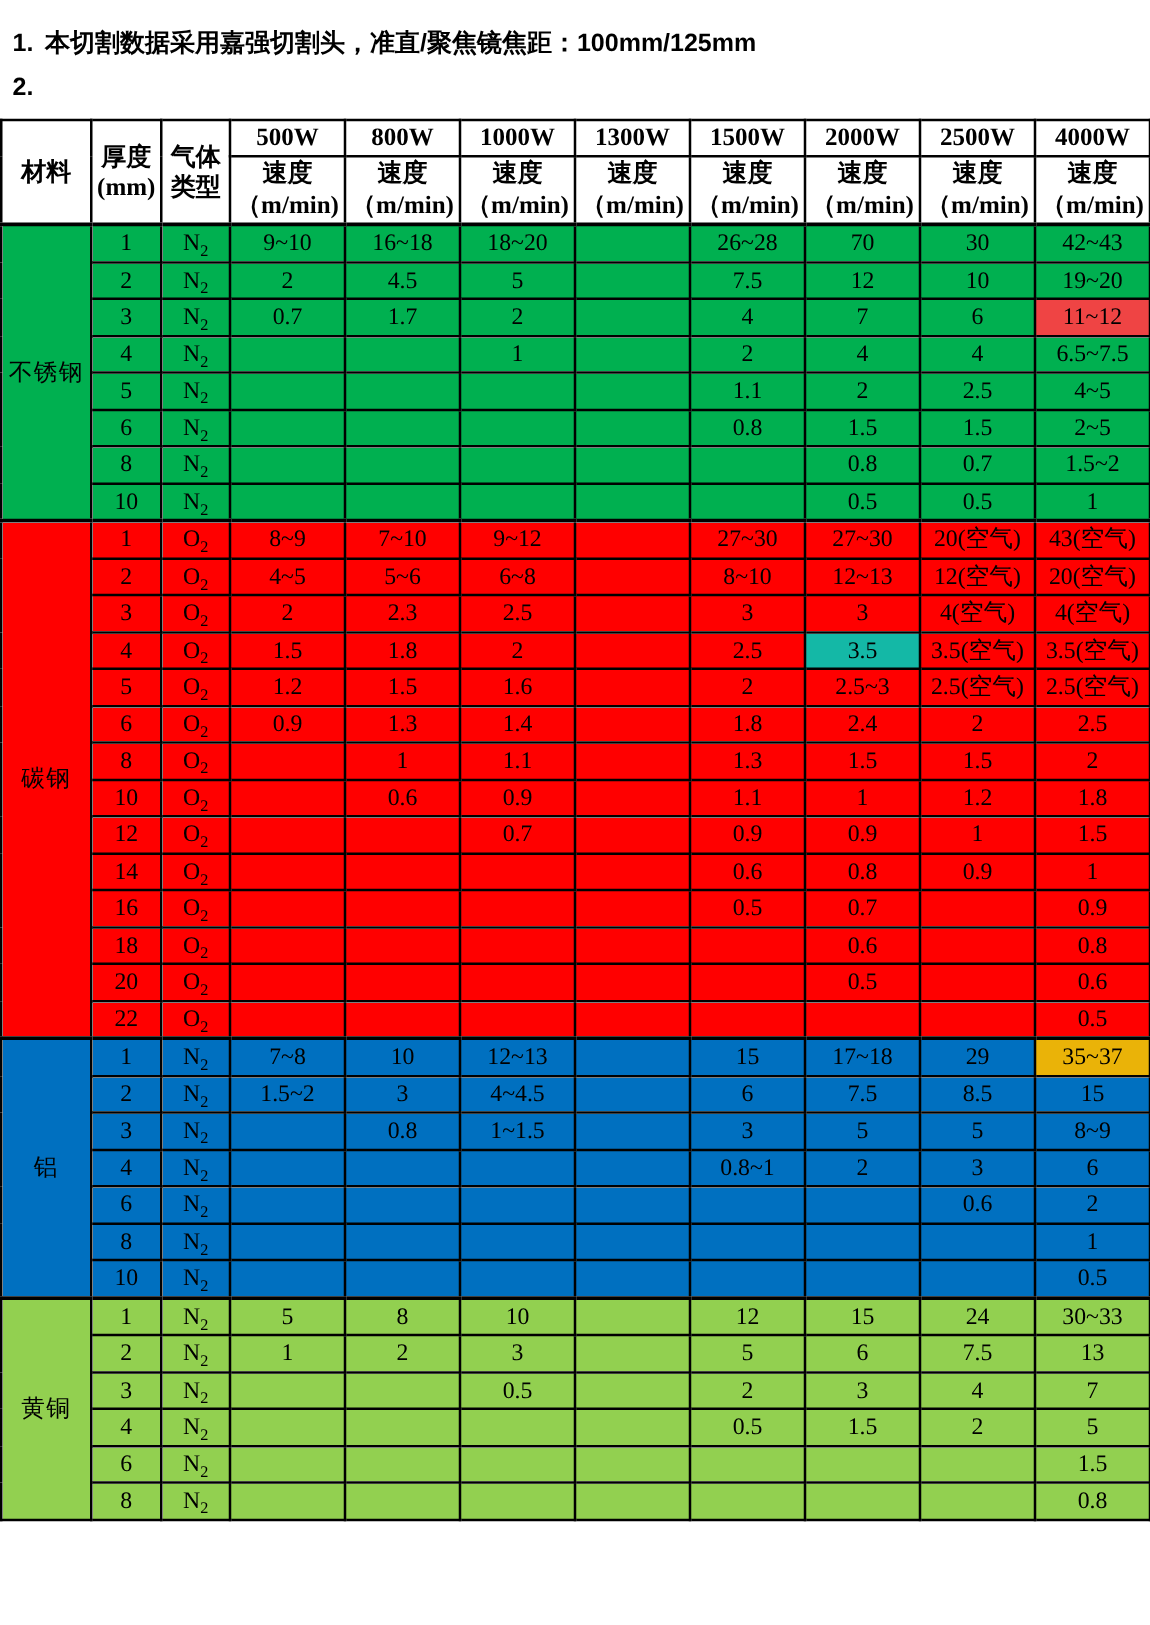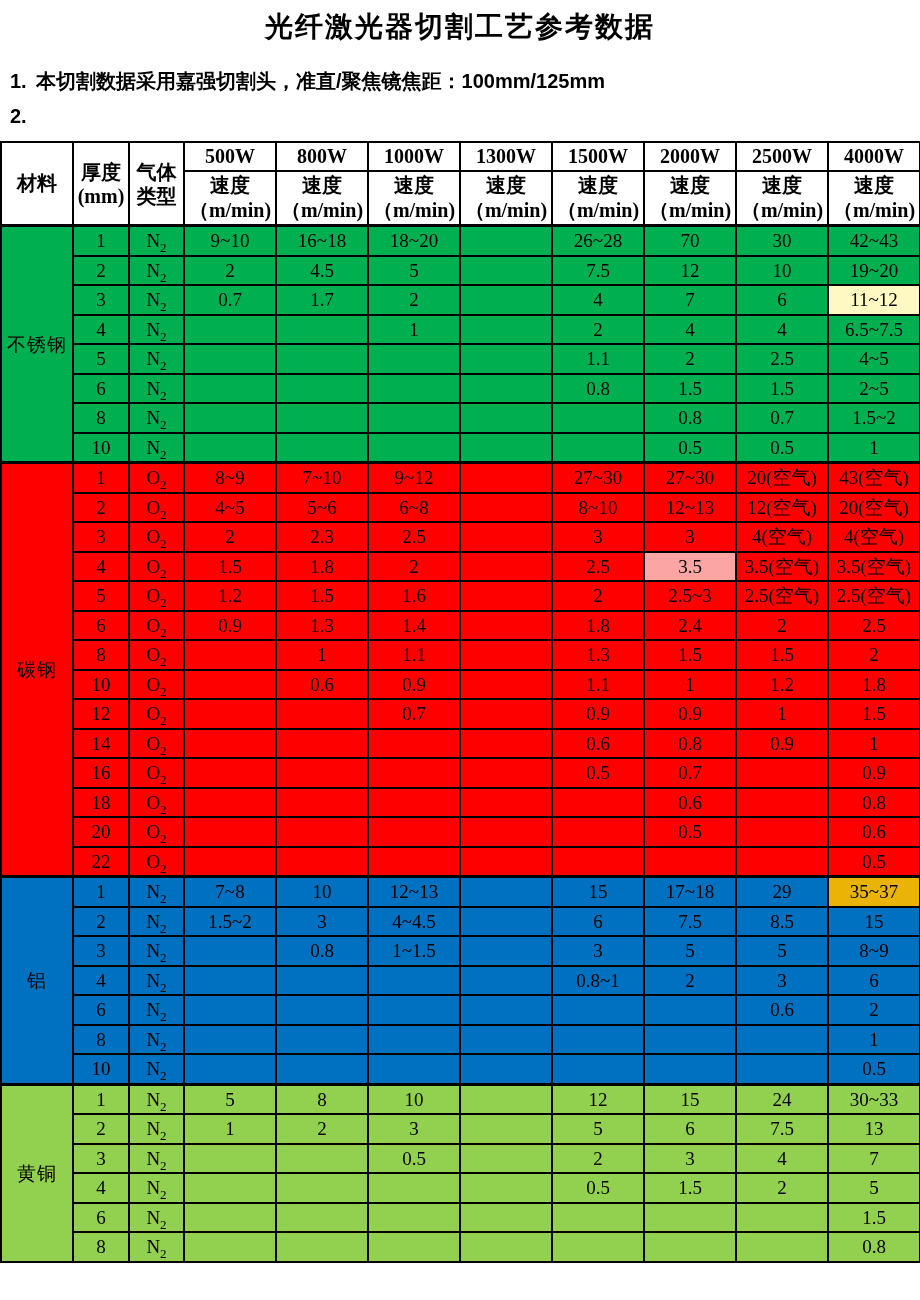--- a/index.html
+++ b/index.html
@@ -35,21 +35,20 @@
   tbody td{font-size:19px;height:27.5px;line-height:27px;font-weight:normal;}
   td.material-cell{font-size:19px;letter-spacing:1px;}
   tr.section-start td{border-top:3px solid #000;}
   td.gas-cell sub{font-size:13px;line-height:0;}
 </style>
 </head>
 <body>
 
 <div class="page">
 
-  <div class="doc-title">光纤激光器切割工艺参考数据</div>
 
   <div class="notes">
     <div class="note">
       <span class="note-num">1.</span>
       <span class="note-body">
         <span class="note-line">本切割数据采用嘉强切割头，准直/聚焦镜焦距：100mm/125mm</span>
       </span>
     </div>
     <div class="note">
       <span class="note-num">2.</span>
@@ -159,21 +158,21 @@
         <tr>
           <td style="background: rgb(0, 176, 80);">3</td>
           <td class="gas-cell" style="background: rgb(0, 176, 80);">N<sub>2</sub></td>
           <td style="background: rgb(0, 176, 80);">0.7</td>
           <td style="background: rgb(0, 176, 80);">1.7</td>
           <td style="background: rgb(0, 176, 80);">2</td>
           <td style="background: rgb(0, 176, 80);"></td>
           <td style="background: rgb(0, 176, 80);">4</td>
           <td style="background: rgb(0, 176, 80);">7</td>
           <td style="background: rgb(0, 176, 80);">6</td>
-          <td style="background: #fef9c3;">11~12</td>
+          <td style="background: #ef4444;">11~12</td>
         </tr>
         <tr>
           <td style="background: rgb(0, 176, 80);">4</td>
           <td class="gas-cell" style="background: rgb(0, 176, 80);">N<sub>2</sub></td>
           <td style="background: rgb(0, 176, 80);"></td>
           <td style="background: rgb(0, 176, 80);"></td>
           <td style="background: rgb(0, 176, 80);">1</td>
           <td style="background: rgb(0, 176, 80);"></td>
           <td style="background: rgb(0, 176, 80);">2</td>
           <td style="background: rgb(0, 176, 80);">4</td>
@@ -266,21 +265,21 @@
           <td style="background: rgb(255, 0, 0);">4(空气)</td>
         </tr>
         <tr>
           <td style="background: rgb(255, 0, 0);">4</td>
           <td class="gas-cell" style="background: rgb(255, 0, 0);">O<sub>2</sub></td>
           <td style="background: rgb(255, 0, 0);">1.5</td>
           <td style="background: rgb(255, 0, 0);">1.8</td>
           <td style="background: rgb(255, 0, 0);">2</td>
           <td style="background: rgb(255, 0, 0);"></td>
           <td style="background: rgb(255, 0, 0);">2.5</td>
-          <td style="background: #fca5a5;">3.5</td>
+          <td style="background: #14b8a6;">3.5</td>
           <td style="background: rgb(255, 0, 0);">3.5(空气)</td>
           <td style="background: rgb(255, 0, 0);">3.5(空气)</td>
         </tr>
         <tr>
           <td style="background: rgb(255, 0, 0);">5</td>
           <td class="gas-cell" style="background: rgb(255, 0, 0);">O<sub>2</sub></td>
           <td style="background: rgb(255, 0, 0);">1.2</td>
           <td style="background: rgb(255, 0, 0);">1.5</td>
           <td style="background: rgb(255, 0, 0);">1.6</td>
           <td style="background: rgb(255, 0, 0);"></td>

